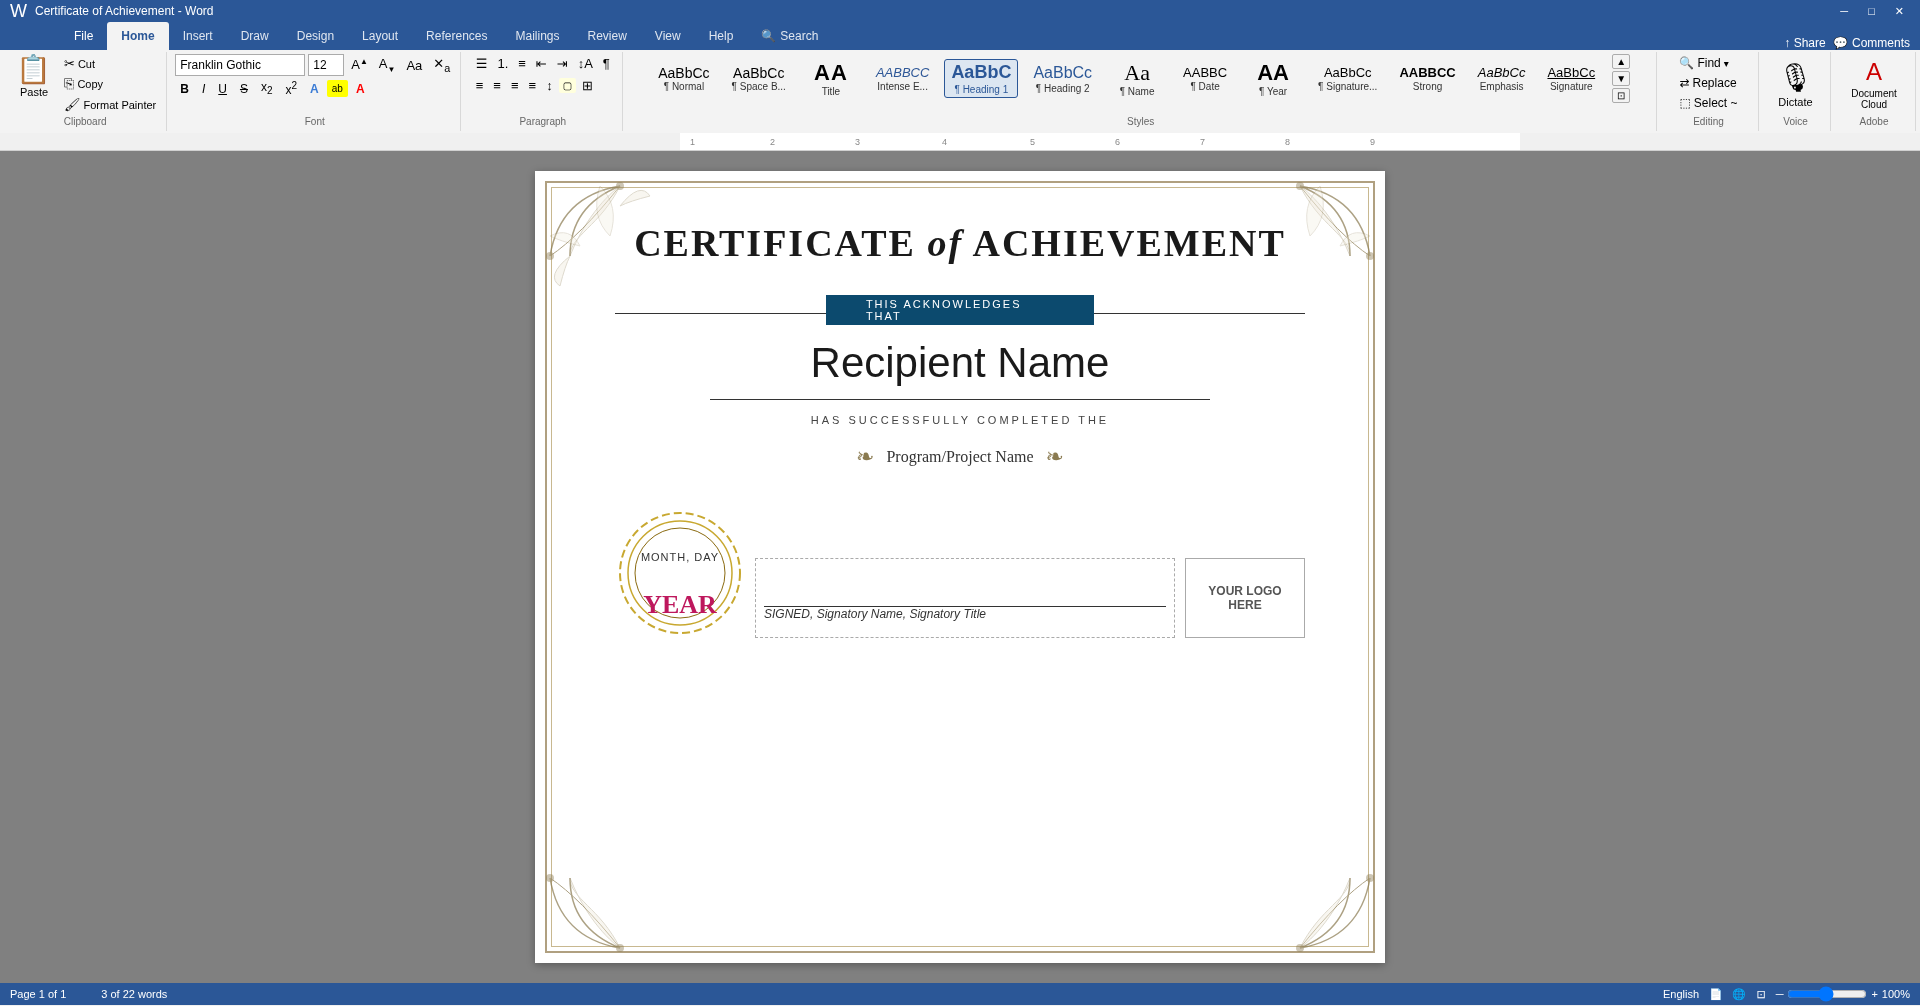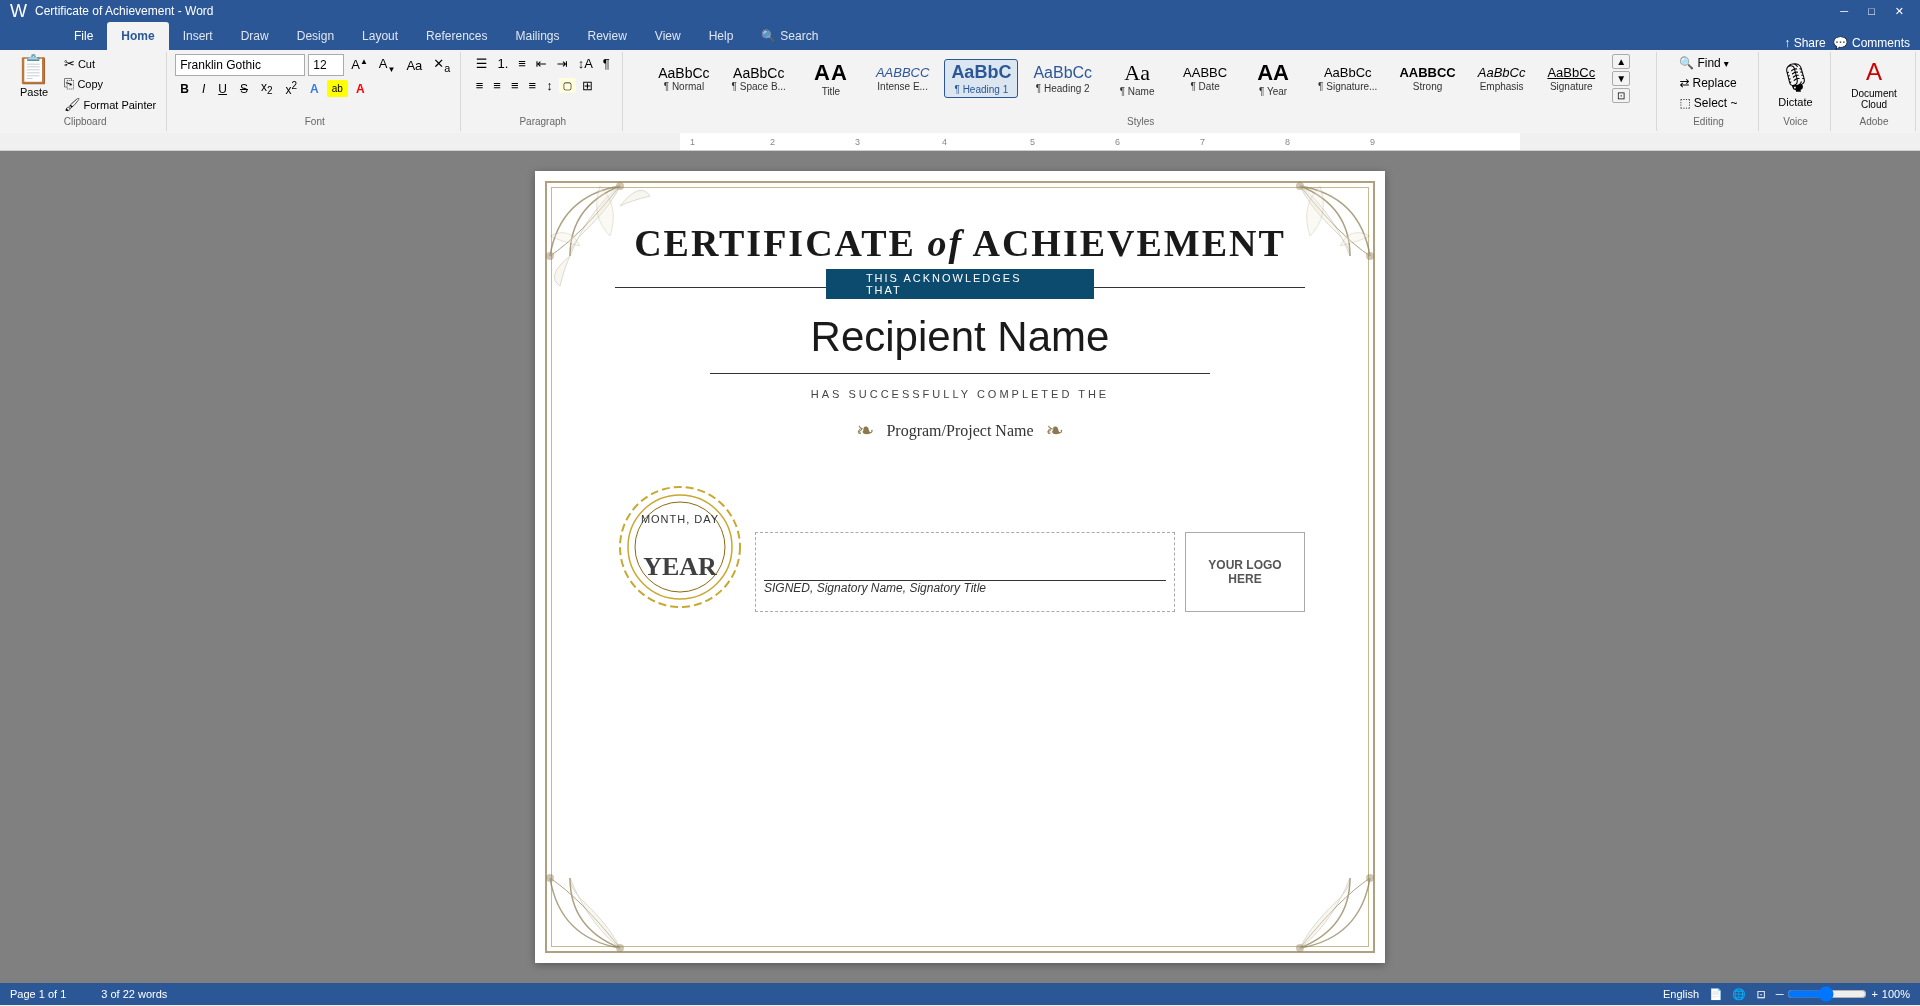--- a/index.html
+++ b/index.html
@@ -278,21 +278,21 @@
       position: relative;
       z-index: 1;
     }
 
     .cert-title {
       font-size: 38px;
       font-family: 'Times New Roman', serif;
       font-weight: bold;
       letter-spacing: 2px;
       text-align: center;
-      margin-bottom: 4px;
+      margin-bottom: 30px;
       color: #1a1a1a;
     }
     .cert-title em { font-style: italic; }
 
     .cert-acknowledges {
       background: #a0a0a0;
       color: white;
       padding: 3px 40px;
       font-size: 11px;
       letter-spacing: 2px;
@@ -348,21 +348,21 @@
     }
 
     
     .cert-seal {
       width: 130px;
       height: 130px;
       position: relative;
       flex-shrink: 0;
     }
     .seal-month { font-size: 11px; letter-spacing: 1px; color: #333; text-transform: uppercase; }
-    .seal-year { font-size: 26px; font-weight: bold; font-family: 'Times New Roman', serif; color: #404040; margin-top: 27px; }
+    .seal-year { font-size: 26px; font-weight: bold; font-family: 'Times New Roman', serif; color: #be185d; margin-top: 27px; }
 
     
     .cert-signature-area {
       flex: 1;
       border: 1px dashed #aaa;
       padding: 8px;
       min-height: 80px;
     }
     .sig-line {
       border-bottom: 1px solid #333;
@@ -722,21 +722,21 @@
 
       <div class="cert-bottom">
 
         <div class="cert-seal">
           <svg width="130" height="130" viewBox="0 0 130 130">
 
             <circle cx="65" cy="65" r="60" fill="none" stroke="#c8a830" stroke-width="2" stroke-dasharray="8 4"></circle>
             <circle cx="65" cy="65" r="52" fill="white" stroke="#c8a830" stroke-width="1.5"></circle>
             <circle cx="65" cy="65" r="45" fill="none" stroke="#8a6a10" stroke-width="1"></circle>
           </svg>
-          <div style="position:absolute;top:0;left:0;width:130px;height:130px;display:flex;flex-direction:column;align-items:center;justify-content:center;">
+          <div style="position:absolute;top:12px;left:0;width:130px;height:130px;display:flex;flex-direction:column;align-items:center;justify-content:center;">
             <span class="seal-month">MONTH, DAY</span>
             <span class="seal-year">YEAR</span>
           </div>
         </div>
 
         <div class="cert-signature-area">
           <div class="sig-line"></div>
           <div class="sig-label">
             <span>SIGNED,</span>
             <em>Signatory Name</em>,

